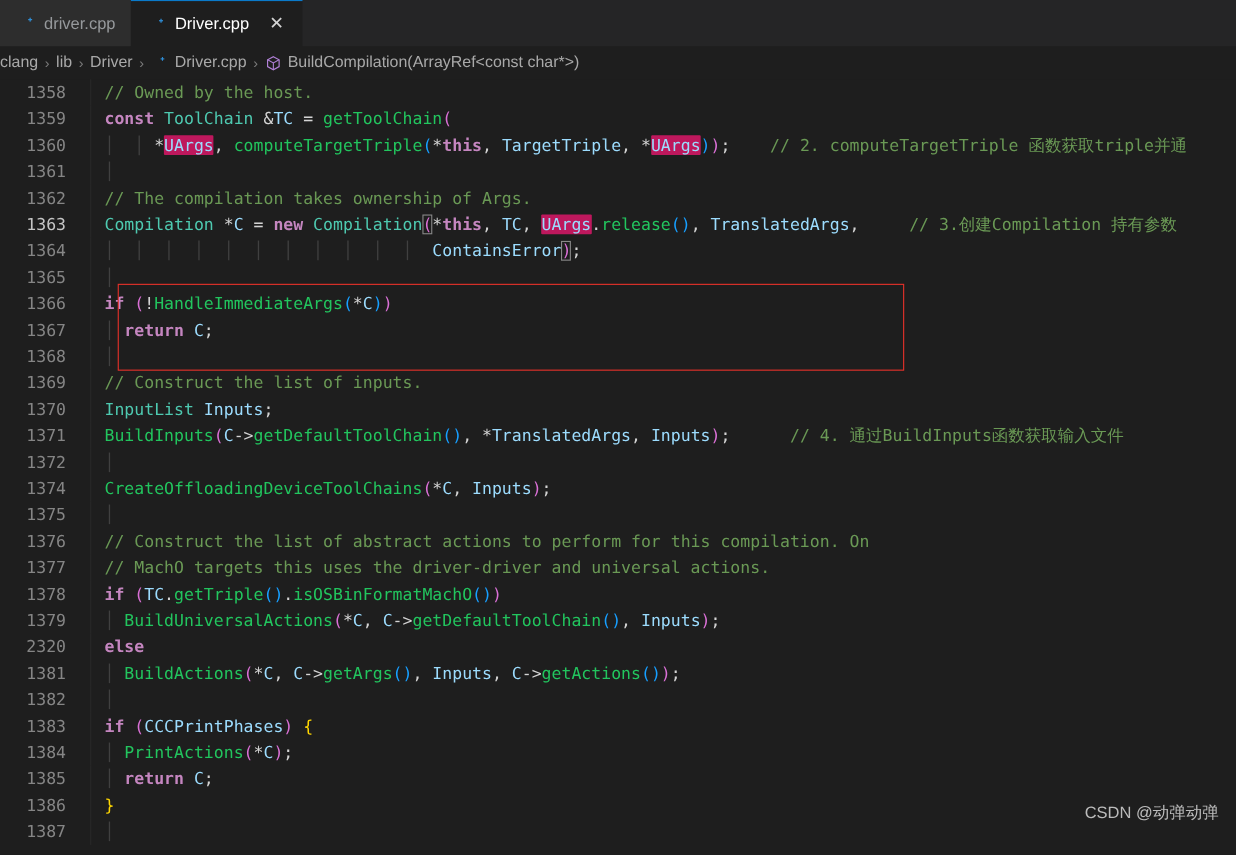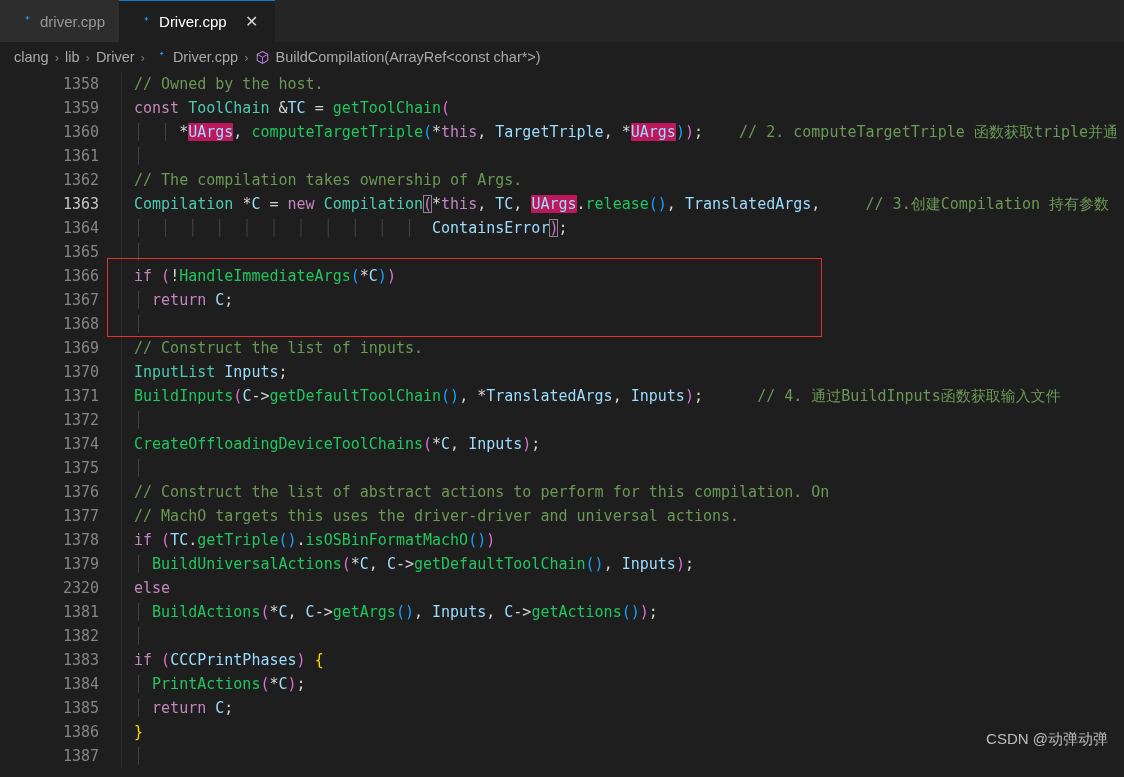--- a/index.html
+++ b/index.html
@@ -42,21 +42,20 @@
   
   .cpp-icon { width:16px; height:16px; position:relative; flex:none; }
   .cpp-icon svg { display:block; }
 
   
   #breadcrumb {
     height:30px;
     background:#1e1e1e;
     display:flex;
     align-items:center;
-    padding-left:14px;
     gap:6px;
     font-family:"Liberation Sans", sans-serif;
     font-size:14.5px;
     color:#a9a9a9;
     white-space:nowrap;
   }
   .crumb { cursor:pointer; display:flex; align-items:center; gap:6px; }
   .crumb-sep { color:#7a7a7a; font-size:13px; }
   .cube-icon { width:15px; height:15px; flex:none; }
 
@@ -65,21 +64,20 @@
     position:relative;
     height:705px;
     background:#1e1e1e;
     overflow:hidden;
   }
   .row {
     display:flex;
     height:24px;
     align-items:center;
     position:relative;
-    padding-left:39px;
   }
   .lineno {
     width:82px;
     text-align:right;
     padding-right:22px;
     color:#858585;
     font-size:15px;
     flex:none;
     user-select:none;
   }
@@ -95,21 +93,21 @@
     flex:1;
     position:relative;
     letter-spacing:0px;
   }
 
   
   .ig { color:#404040; }
 
   
   .cmt   { color:#6a9955;text-align:right; }
-  .kw    { color:#c586c0; }   
+  .kw    { color:#c586c0;font-weight:bold; }   
   .type  { color:#4ec9b0; }   
   .fn    { color:#22c55e; }   
   .var   { color:#9cdcfe; }   
   .op    { color:#d4d4d4; }
   .pk1   { color:#ffd700; }
   .pk2   { color:#da70d6; }
   .pk3   { color:#179fff; }
   .sel   { background:#be185d; border-radius:1px; }
   .brkt  { outline:1px solid #888; outline-offset:-1px; }
 

